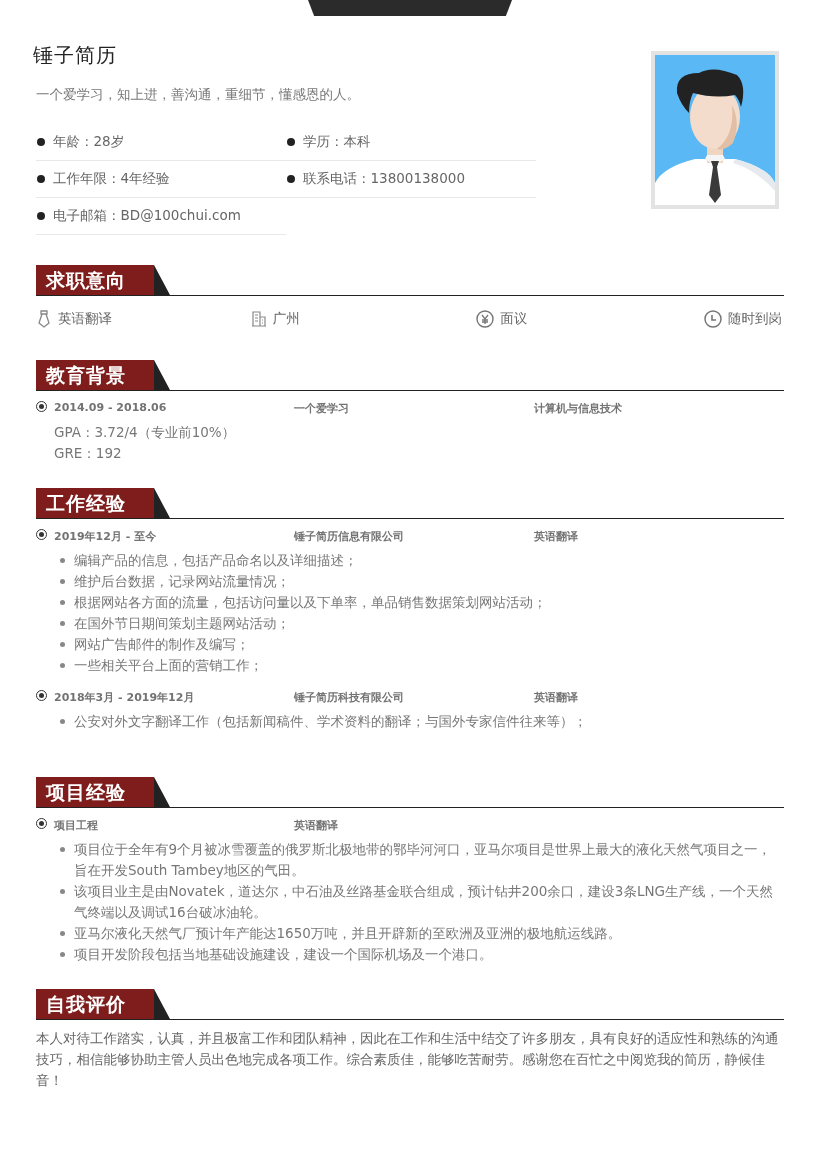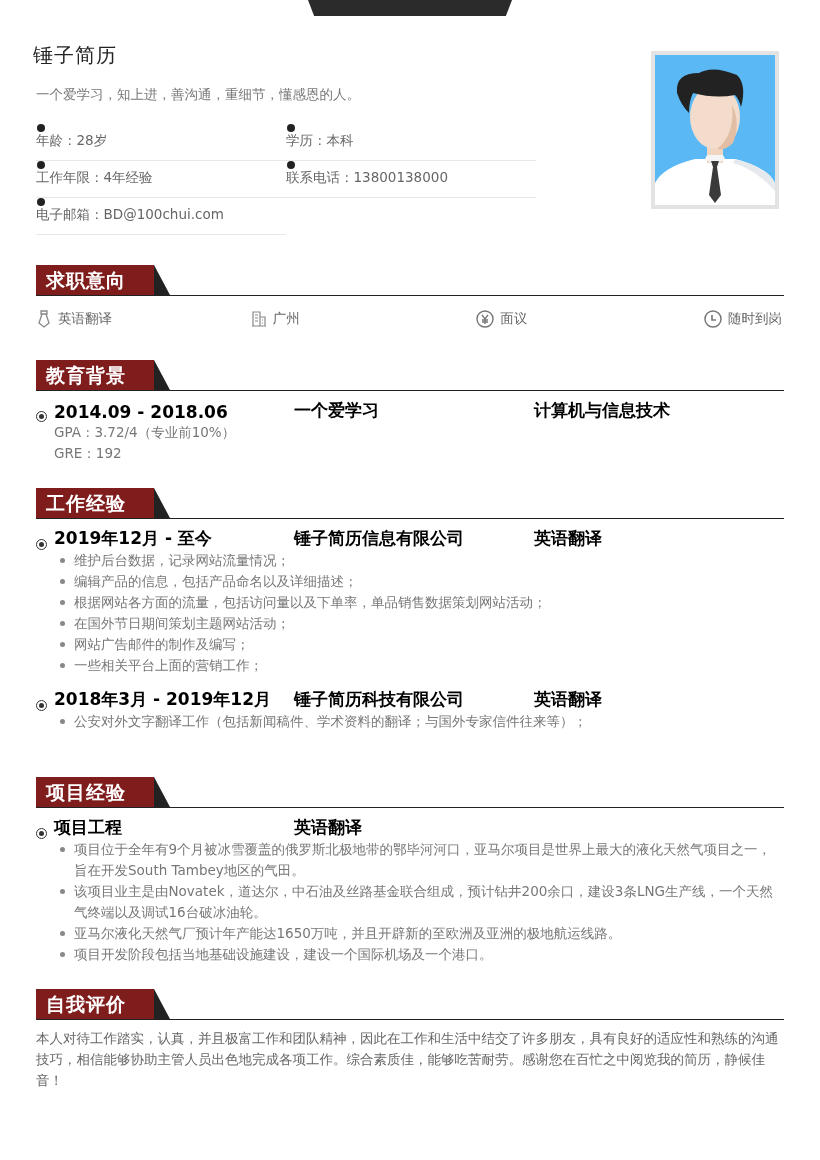--- a/index.html
+++ b/index.html
@@ -4,32 +4,32 @@
 <style>
   * { box-sizing: border-box; margin: 0; padding: 0; }
   html, body { width: 820px; height: 1160px; background: #ffffff; overflow: hidden; }
   body { position: relative; font-family: "DejaVu Sans", "Liberation Sans", sans-serif; color: #333; }
   .top-tab { position: absolute; left: 308px; top: 0; width: 204px; height: 16px; background: #2b2b2b;
     clip-path: polygon(0 0, 100% 0, 97% 100%, 3% 100%); }
   .name { position: absolute; left: 33px; top: 42px; font-size: 20px; color: #222; font-weight: normal; letter-spacing: 1px; }
   .motto { position: absolute; left: 36px; top: 86px; font-size: 13.5px; color: #777; }
   .info { position: absolute; left: 36px; top: 124px; width: 500px; }
   .info-row { display: flex; height: 37px; }
-  .info-cell { width: 250px; display: flex; border-bottom: 1px solid #e8e8e8; font-size: 13.5px; color: #666; flex-direction: column; }
+  .info-cell { width: 250px; display: flex; align-items: center; border-bottom: 1px solid #e8e8e8; font-size: 13.5px; color: #666; }
   .info-cell.empty { border-bottom: none; }
   .dot { width: 8px; height: 8px; border-radius: 50%; background: #222; margin-right: 8px; margin-left: 1px; flex: none; }
   .photo { position: absolute; left: 651px; top: 51px; width: 128px; height: 158px; border: 4px solid #e3e3e3; background: #5ab8f5; overflow: hidden; }
   .section { position: absolute; left: 36px; width: 748px; }
   .sec-head { position: relative; height: 30px; border-bottom: 1.5px solid #222; }
   .sec-title { position: absolute; left: 0; bottom: 0; height: 30px; width: 118px; background: #7f1d1d; color: #fff; font-size: 19px; font-weight: bold; padding-left: 10px; line-height: 30px; letter-spacing: 1px; }
   .sec-title::after { content: ""; position: absolute; right: -16px; top: 0; border-left: 16px solid #222; border-top: 30px solid transparent; }
   .intent-row { display: flex; justify-content: space-between; padding: 14px 2px 0 0; font-size: 13.5px; color: #666; }
   .intent { display: flex; align-items: center; gap: 6px; }
   .intent svg { flex: none; }
-  .entry-head { display: flex; align-items: flex-end; height: 21px; font-size: 17px; font-weight: bold; color: #000000; }
+  .entry-head { display: flex; align-items: flex-start; height: 21px; font-size: 11px; font-weight: bold; color: #737373; }
   .radio { width: 11px; height: 11px; border: 1.3px solid #333; border-radius: 50%; position: relative; margin-right: 7px; flex: none; }
   .radio::after { content: ""; position: absolute; left: 2px; top: 2px; width: 5px; height: 5px; border-radius: 50%; background: #333; }
   .c1 { width: 240px; } .c2 { width: 240px; } .c3 { width: 200px; }
   .sub { padding-left: 18px; font-size: 13.5px; color: #777; line-height: 21px; }
   ul.bul { list-style: none; padding-left: 22px; }
   ul.bul li { position: relative; padding-left: 16px; font-size: 13.5px; color: #777; line-height: 21px; }
   ul.bul li::before { content: ""; position: absolute; left: 2px; top: 8px; width: 5px; height: 5px; border-radius: 50%; background: #888; }
   .para { font-size: 13.5px; color: #666; line-height: 21px; padding-top: 8px; }
 </style>
 </head>
@@ -139,22 +139,22 @@
       <div class="sec-title">工作经验</div>
     </div>
   <div style="padding-top:10px;">
     <div class="entry-head">
       <span class="radio"></span>
       <span class="c1">2019年12月 - 至今</span>
       <span class="c2">锤子简历信息有限公司</span>
       <span class="c3">英语翻译</span>
     </div>
     <ul class="bul">
+      <li>编辑产品的信息，包括产品命名以及详细描述；</li>
       <li>维护后台数据，记录网站流量情况；</li>
-      <li>编辑产品的信息，包括产品命名以及详细描述；</li>
       <li>根据网站各方面的流量，包括访问量以及下单率，单品销售数据策划网站活动；</li>
       <li>在国外节日期间策划主题网站活动；</li>
       <li>网站广告邮件的制作及编写；</li>
       <li>一些相关平台上面的营销工作；</li>
     </ul>
   </div>
   <div style="padding-top:14px;">
     <div class="entry-head">
       <span class="radio"></span>
       <span class="c1">2018年3月 - 2019年12月</span>

